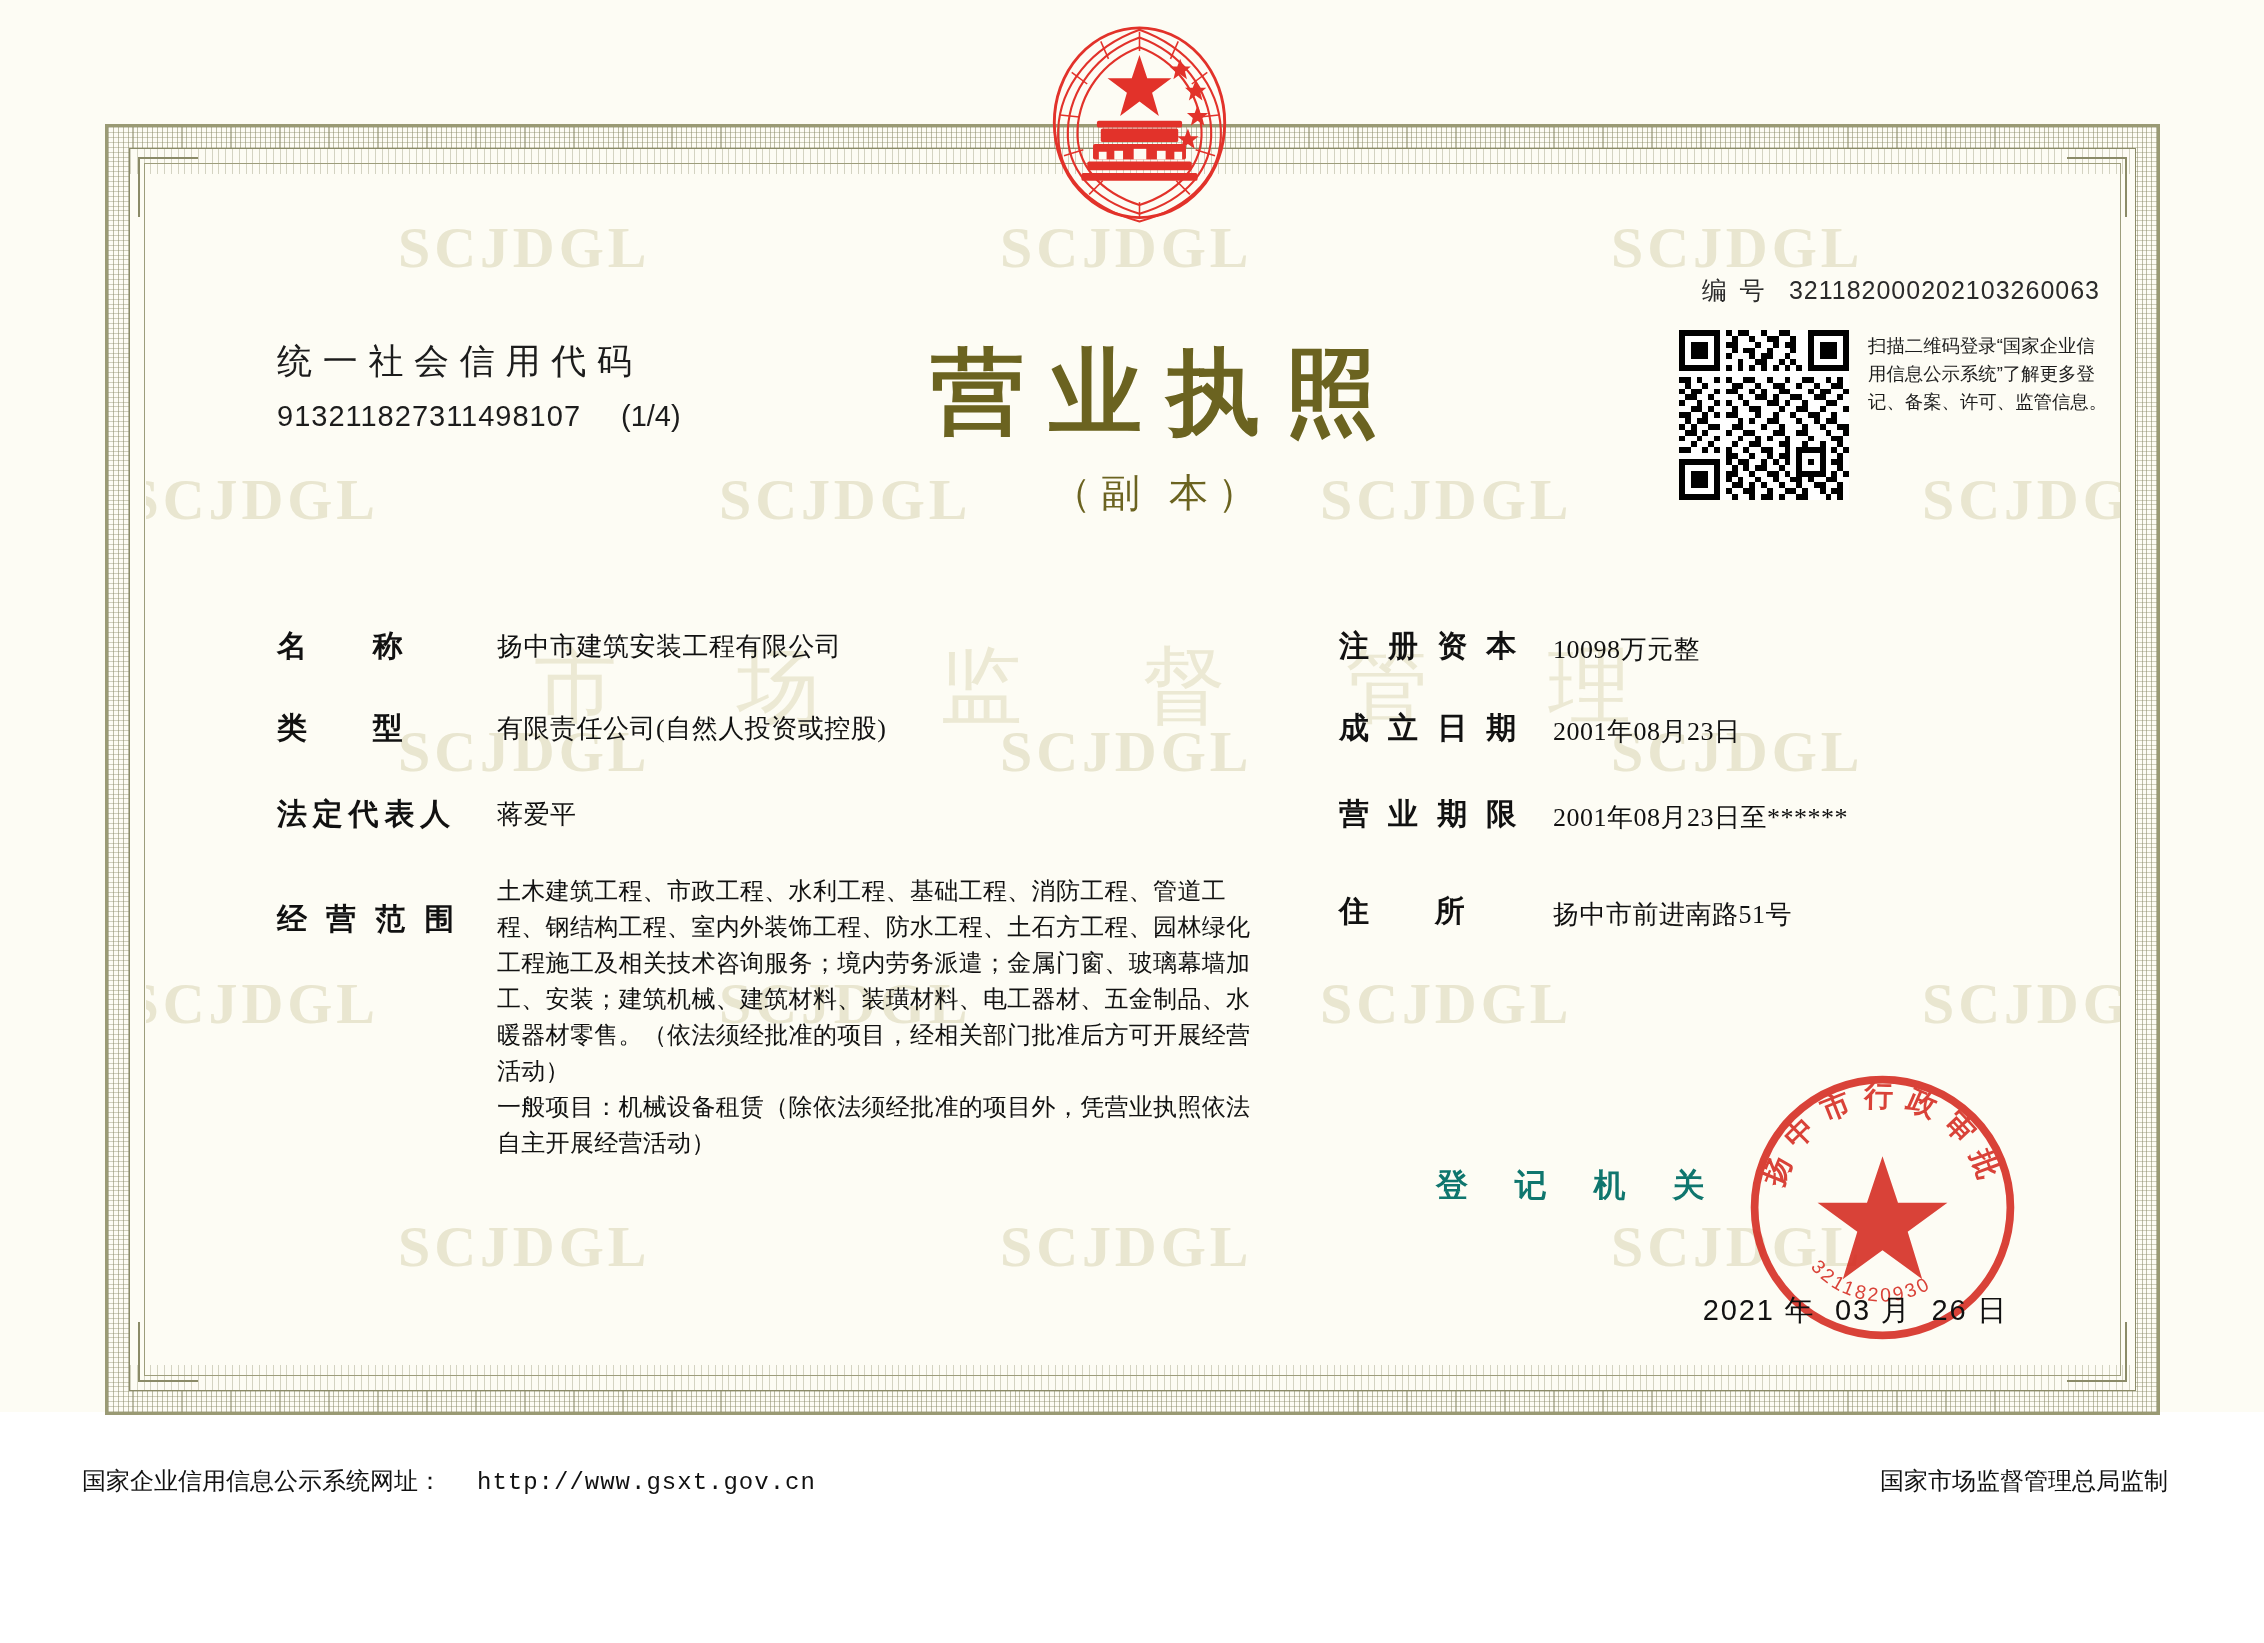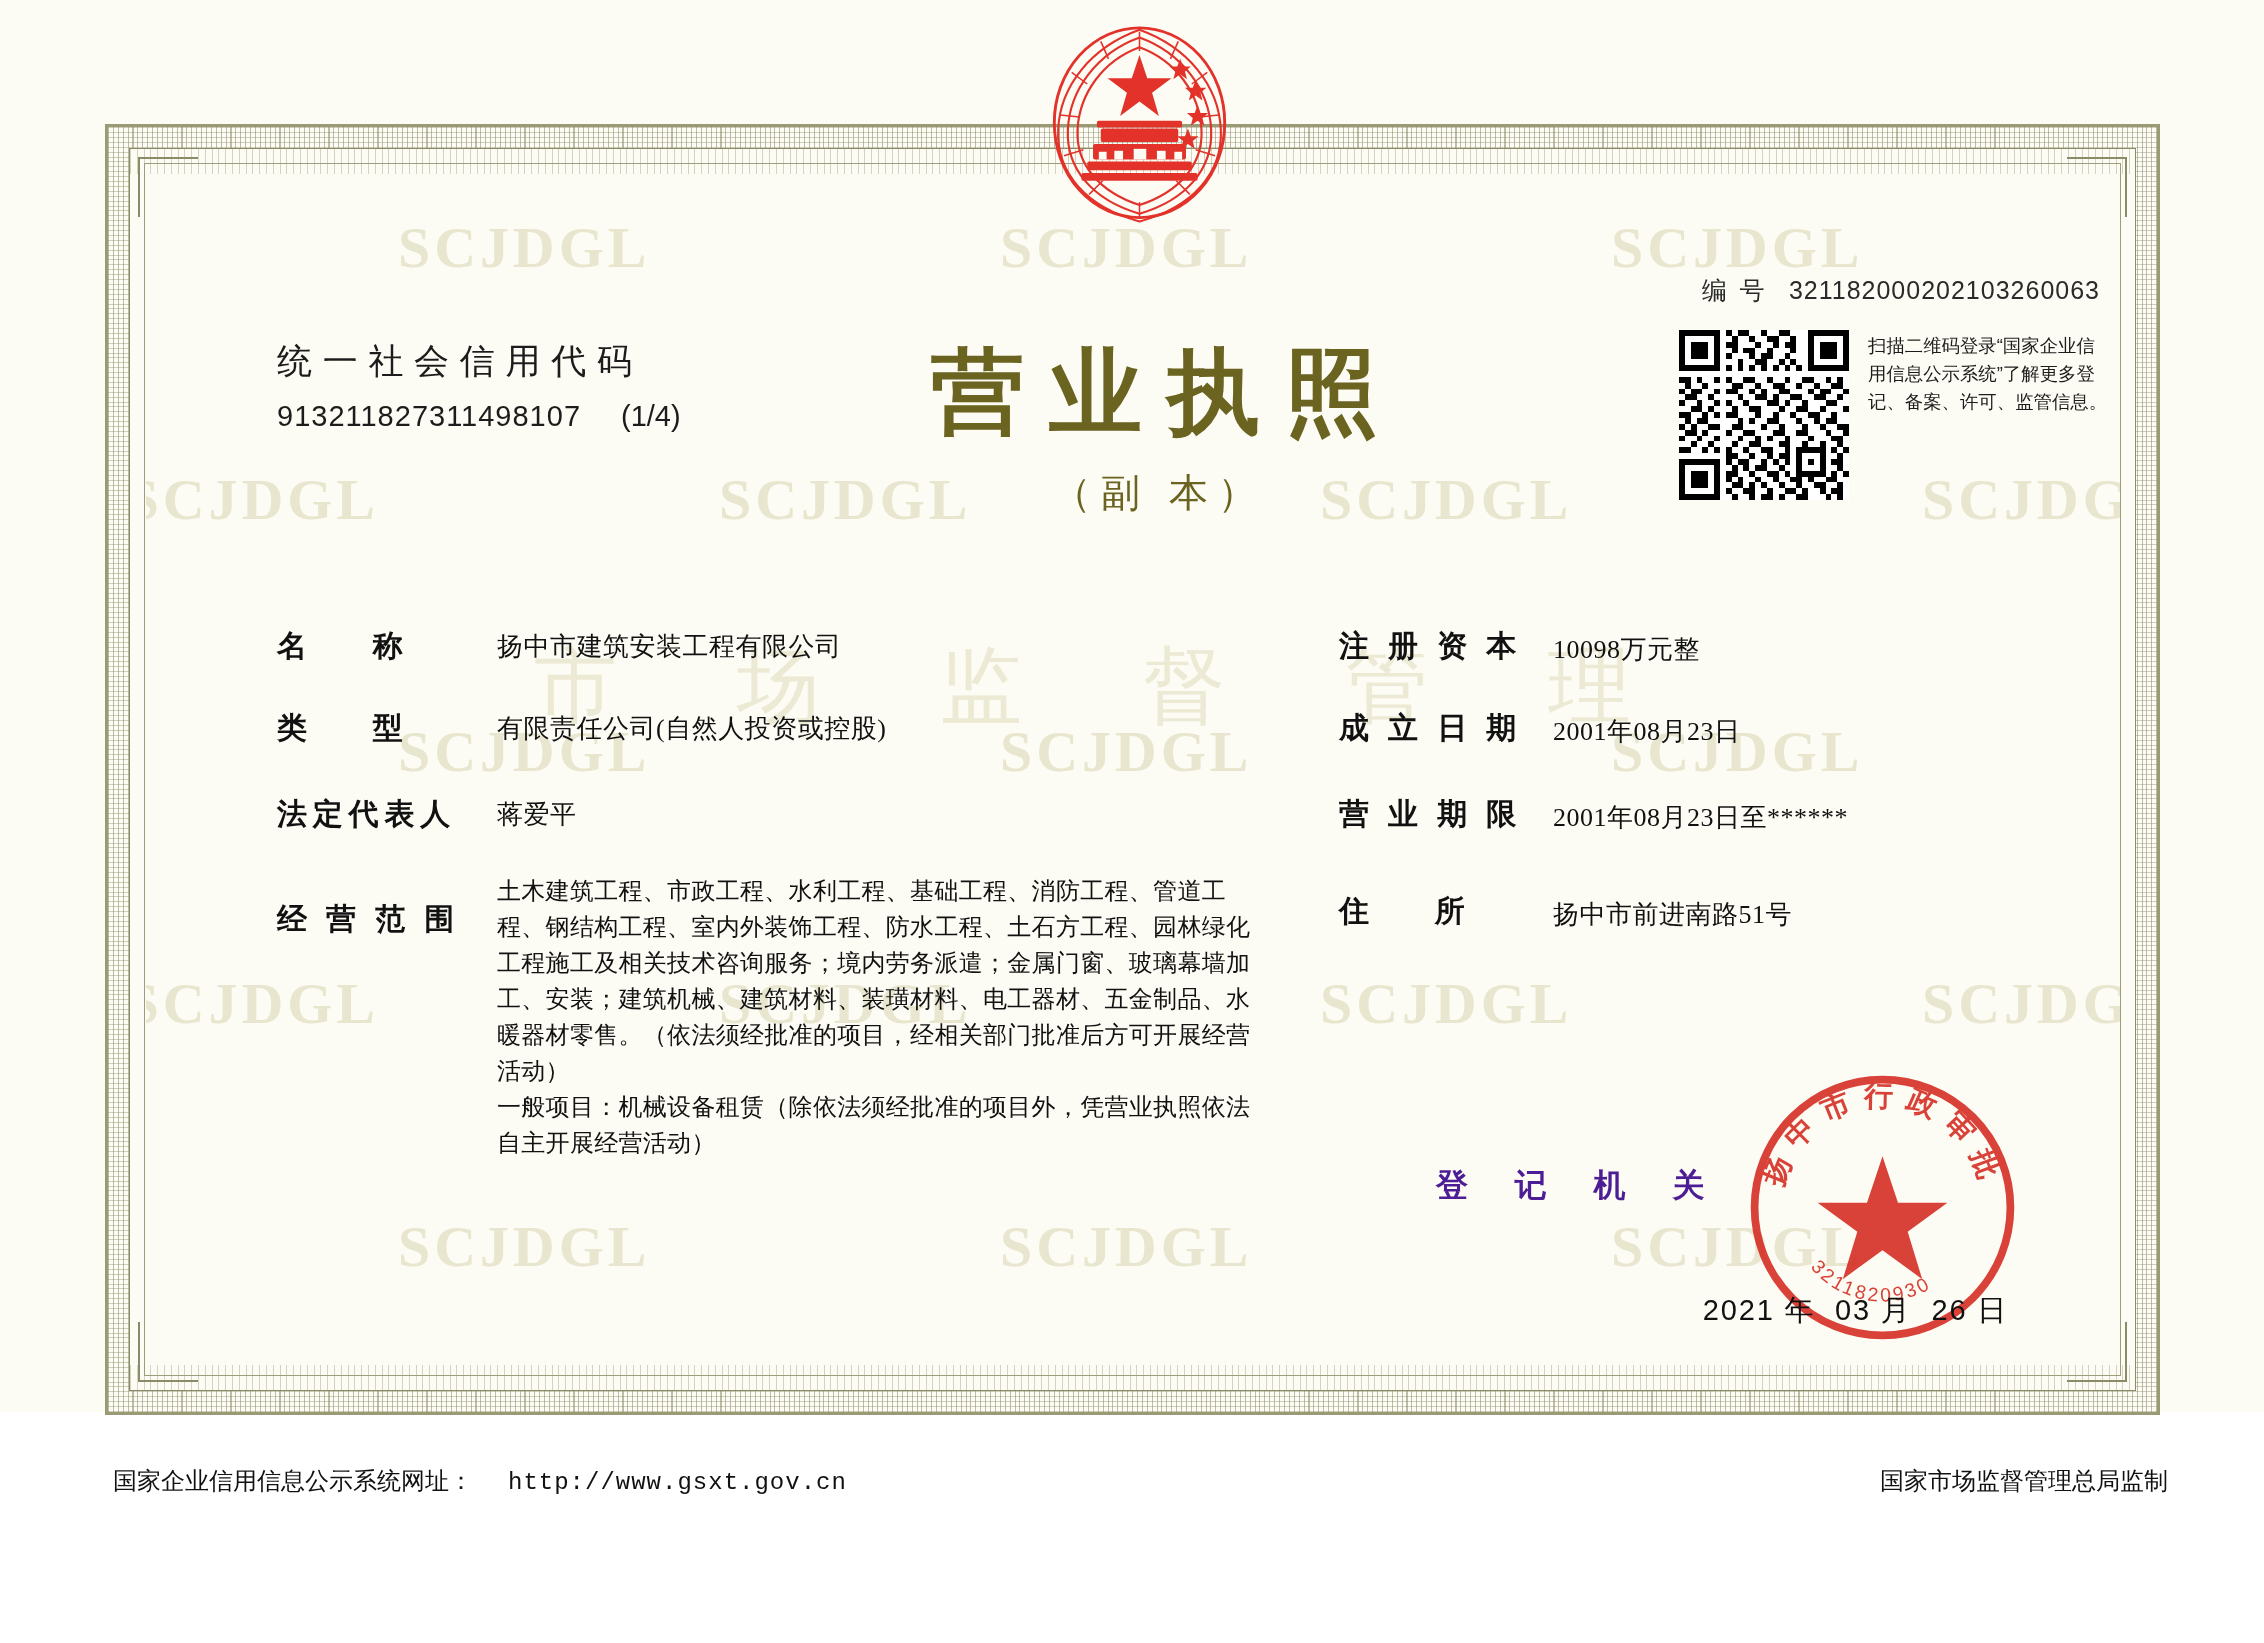--- a/index.html
+++ b/index.html
@@ -240,21 +240,21 @@
   .lbl-term    { letter-spacing: 5.8px; }
 
   
   .reg-authority {
     position: absolute;
     left: 1436px;
     top: 1164px;
     font-size: 32px;
     font-weight: bold;
     letter-spacing: 19.4px;
-    color: #4c1d95;
+    color: #0f766e;
   }
   .seal {
     position: absolute;
     left: 1742px;
     top: 1067px;
     width: 281px;
     height: 281px;
   }
   .date-line {
     position: absolute;
@@ -264,21 +264,21 @@
     color: #111;
     letter-spacing: 1.9px;
     font-family: "Liberation Sans", sans-serif;
     white-space: nowrap;
   }
   .date-line .num { margin: 0 9.7px; }
 
   
   .footer-left {
     position: absolute;
-    left: 113px;
+    left: 82px;
     top: 1465px;
     font-size: 24px;
     color: #111;
     white-space: nowrap;
   }
   .footer-left .url {
     font-family: "Liberation Mono", monospace;
     margin-left: 29px;
     letter-spacing: 1px;
   }

